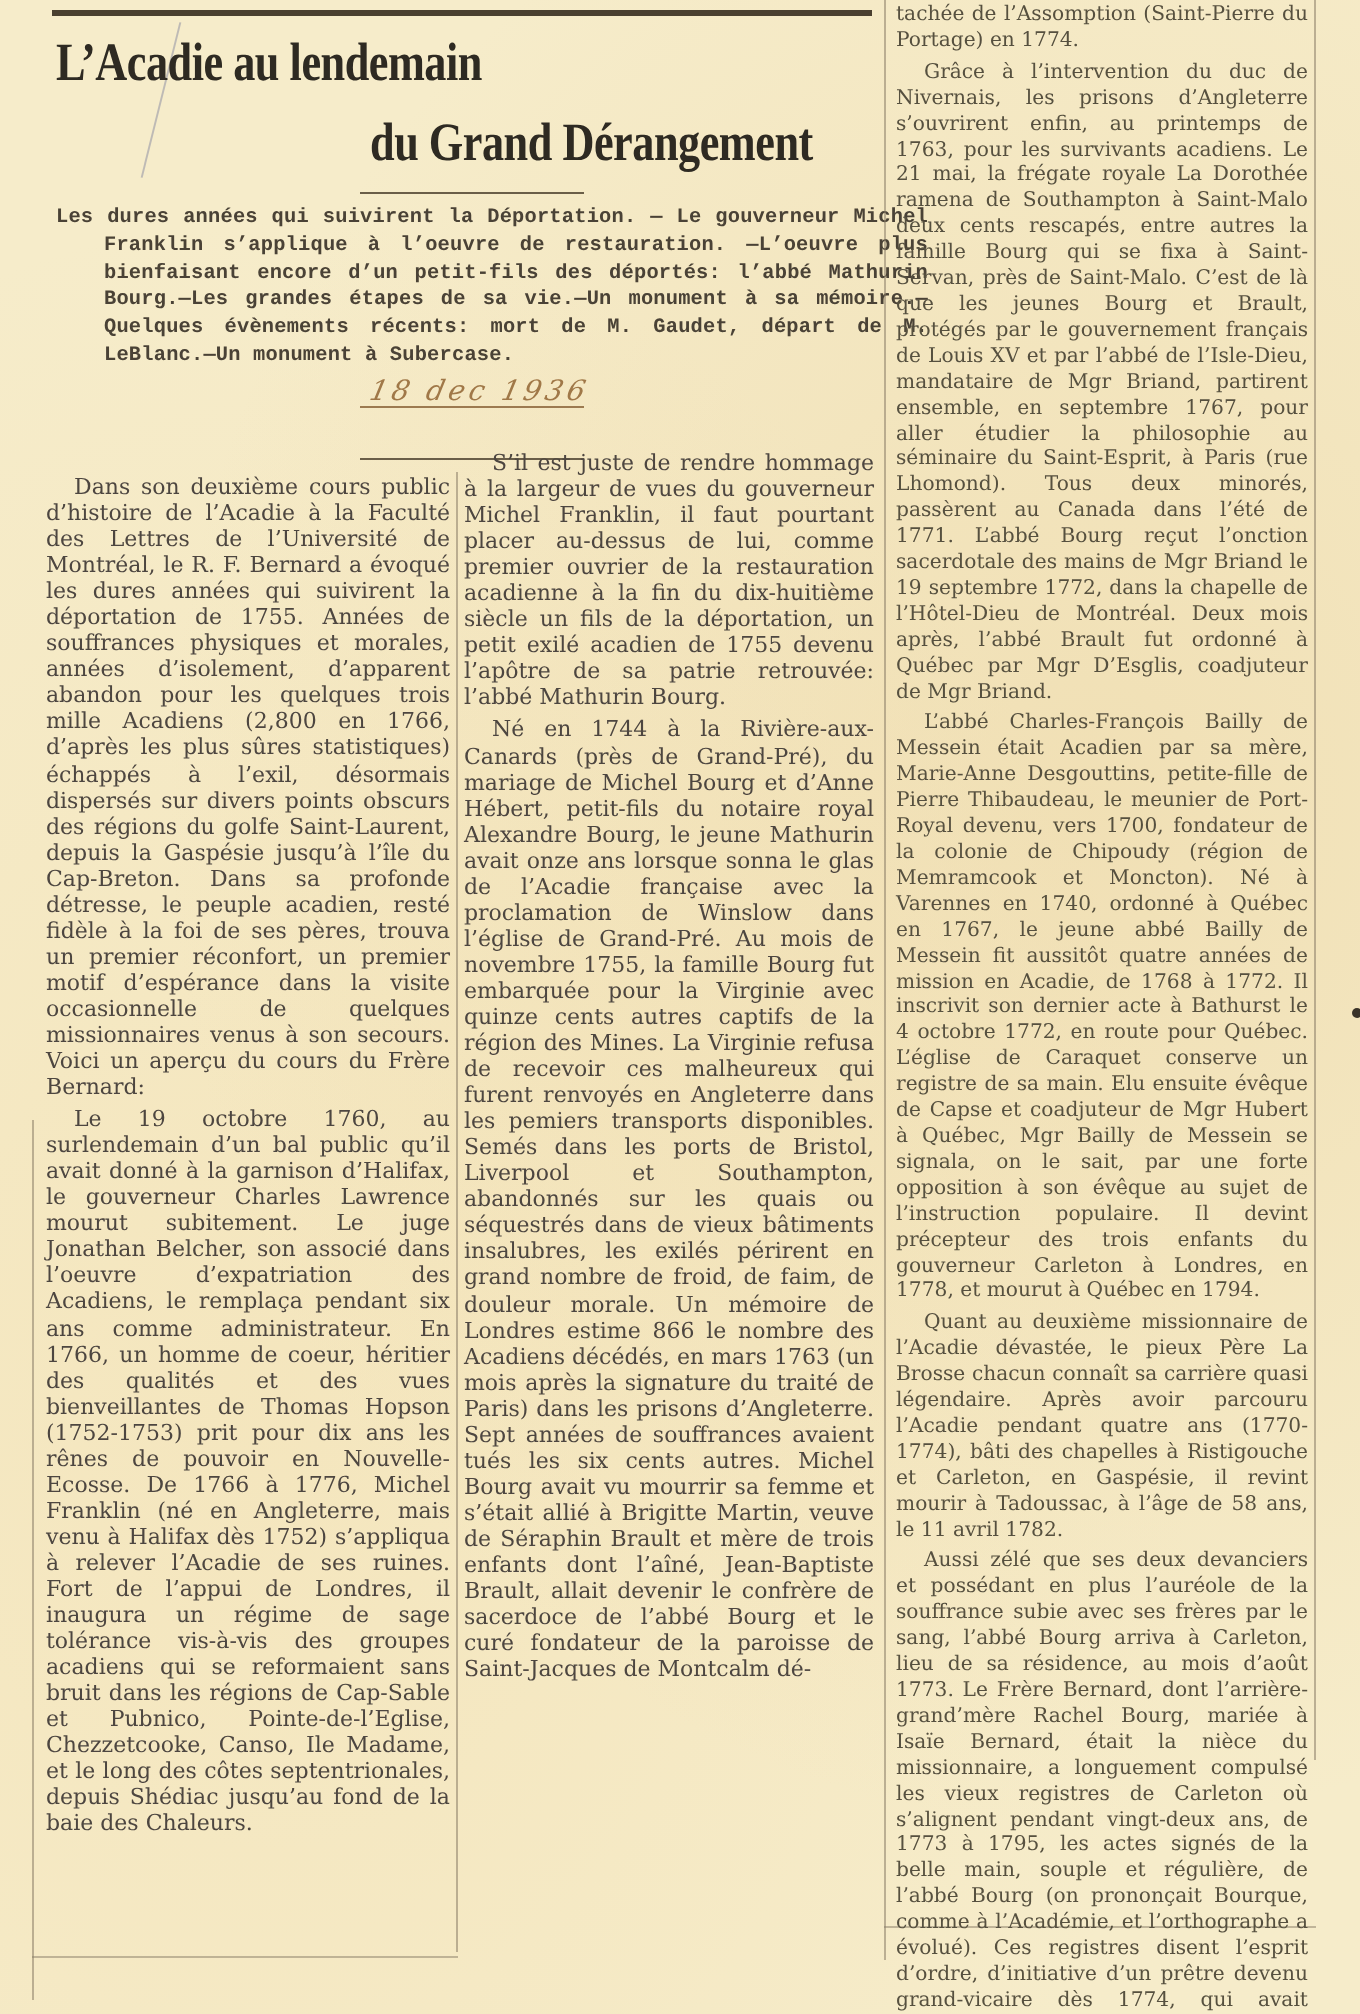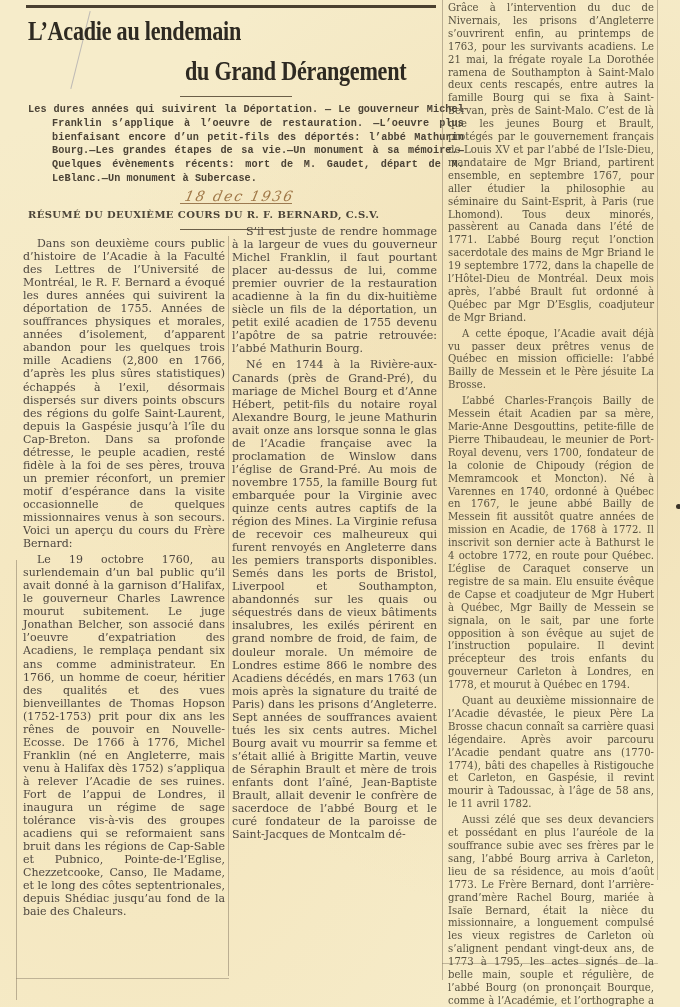--- a/index.html
+++ b/index.html
@@ -87,21 +87,20 @@
   <div class="title-1">L’Acadie au lendemain</div>
   <div class="title-2">du Grand Dérangement</div>
 
   <div class="short-rule" style="left:180px; top:96px; width:112px;"></div>
 
   <div class="summary">Les dures années qui suivirent la Déportation. — Le gouverneur Michel Franklin s’applique à l’oeuvre de restauration. —L’oeuvre plus bienfaisant encore d’un petit-fils des déportés: l’abbé Mathurin Bourg.—Les grandes étapes de sa vie.—Un monument à sa mémoire.—Quelques évènements récents: mort de M. Gaudet, départ de M. LeBlanc.—Un monument à Subercase.</div>
 
   <div class="handwritten">18 dec 1936</div>
   <div class="handwritten-underline"></div>
 
-  <div class="subhead">RÉSUMÉ DU DEUXIÈME COURS DU R. F. BERNARD, C.S.V.</div>
 
   <div class="short-rule" style="left:180px; top:229px; width:112px;"></div>
 
   <div class="vline" style="left:16px; top:560px; height:440px;"></div>
   <div class="vline" style="left:228px; top:236px; height:740px;"></div>
   <div class="vline" style="left:442px; top:0px; height:980px;"></div>
   <div class="vline" style="left:657px; top:0px; height:880px;"></div>
   <div class="hline" style="left:16px; top:978px; width:213px;"></div>
   <div class="hline" style="left:442px; top:963px; width:216px;"></div>
 
@@ -109,21 +108,21 @@
     <p>Dans son deuxième cours public d’histoire de l’Acadie à la Faculté des Lettres de l’Université de Montréal, le R. F. Bernard a évoqué les dures années qui suivirent la déportation de 1755. Années de souffrances physiques et morales, années d’isolement, d’apparent abandon pour les quelques trois mille Acadiens (2,800 en 1766, d’après les plus sûres statistiques) échappés à l’exil, désormais dispersés sur divers points obscurs des régions du golfe Saint-Laurent, depuis la Gaspésie jusqu’à l’île du Cap-Breton. Dans sa profonde détresse, le peuple acadien, resté fidèle à la foi de ses pères, trouva un premier réconfort, un premier motif d’espérance dans la visite occasionnelle de quelques missionnaires venus à son secours. Voici un aperçu du cours du Frère Bernard:</p>
     <p>Le 19 octobre 1760, au surlendemain d’un bal public qu’il avait donné à la garnison d’Halifax, le gouverneur Charles Lawrence mourut subitement. Le juge Jonathan Belcher, son associé dans l’oeuvre d’expatriation des Acadiens, le remplaça pendant six ans comme administrateur. En 1766, un homme de coeur, héritier des qualités et des vues bienveillantes de Thomas Hopson (1752-1753) prit pour dix ans les rênes de pouvoir en Nouvelle-Ecosse. De 1766 à 1776, Michel Franklin (né en Angleterre, mais venu à Halifax dès 1752) s’appliqua à relever l’Acadie de ses ruines. Fort de l’appui de Londres, il inaugura un régime de sage tolérance vis-à-vis des groupes acadiens qui se reformaient sans bruit dans les régions de Cap-Sable et Pubnico, Pointe-de-l’Eglise, Chezzetcooke, Canso, Ile Madame, et le long des côtes septentrionales, depuis Shédiac jusqu’au fond de la baie des Chaleurs.</p>
   </div>
 
   <div class="col col2">
     <p>S’il est juste de rendre hommage à la largeur de vues du gouverneur Michel Franklin, il faut pourtant placer au-dessus de lui, comme premier ouvrier de la restauration acadienne à la fin du dix-huitième siècle un fils de la déportation, un petit exilé acadien de 1755 devenu l’apôtre de sa patrie retrouvée: l’abbé Mathurin Bourg.</p>
     <p>Né en 1744 à la Rivière-aux-Canards (près de Grand-Pré), du mariage de Michel Bourg et d’Anne Hébert, petit-fils du notaire royal Alexandre Bourg, le jeune Mathurin avait onze ans lorsque sonna le glas de l’Acadie française avec la proclamation de Winslow dans l’église de Grand-Pré. Au mois de novembre 1755, la famille Bourg fut embarquée pour la Virginie avec quinze cents autres captifs de la région des Mines. La Virginie refusa de recevoir ces malheureux qui furent renvoyés en Angleterre dans les pemiers transports disponibles. Semés dans les ports de Bristol, Liverpool et Southampton, abandonnés sur les quais ou séquestrés dans de vieux bâtiments insalubres, les exilés périrent en grand nombre de froid, de faim, de douleur morale. Un mémoire de Londres estime 866 le nombre des Acadiens décédés, en mars 1763 (un mois après la signature du traité de Paris) dans les prisons d’Angleterre. Sept années de souffrances avaient tués les six cents autres. Michel Bourg avait vu mourrir sa femme et s’était allié à Brigitte Martin, veuve de Séraphin Brault et mère de trois enfants dont l’aîné, Jean-Baptiste Brault, allait devenir le confrère de sacerdoce de l’abbé Bourg et le curé fondateur de la paroisse de Saint-Jacques de Montcalm dé-</p>
   </div>
 
   <div class="col col3">
+    <p>tachée de l’Assomption (Saint-Pierre du Portage) en 1774.</p>
     <p>Grâce à l’intervention du duc de Nivernais, les prisons d’Angleterre s’ouvrirent enfin, au printemps de 1763, pour les survivants acadiens. Le 21 mai, la frégate royale La Dorothée ramena de Southampton à Saint-Malo deux cents rescapés, entre autres la famille Bourg qui se fixa à Saint-Servan, près de Saint-Malo. C’est de là que les jeunes Bourg et Brault, protégés par le gouvernement français de Louis XV et par l’abbé de l’Isle-Dieu, mandataire de Mgr Briand, partirent ensemble, en septembre 1767, pour aller étudier la philosophie au séminaire du Saint-Esprit, à Paris (rue Lhomond). Tous deux minorés, passèrent au Canada dans l’été de 1771. L’abbé Bourg reçut l’onction sacerdotale des mains de Mgr Briand le 19 septembre 1772, dans la chapelle de l’Hôtel-Dieu de Montréal. Deux mois après, l’abbé Brault fut ordonné à Québec par Mgr D’Esglis, coadjuteur de Mgr Briand.</p>
-    <p>A cette époque, l’Acadie avait déjà vu passer deux prêtres venus de Québec en mission officielle: l’abbé Bailly de Messein et le Père jésuite La Brosse.</p>
     <p>L’abbé Charles-François Bailly de Messein était Acadien par sa mère, Marie-Anne Desgouttins, petite-fille de Pierre Thibaudeau, le meunier de Port-Royal devenu, vers 1700, fondateur de la colonie de Chipoudy (région de Memramcook et Moncton). Né à Varennes en 1740, ordonné à Québec en 1767, le jeune abbé Bailly de Messein fit aussitôt quatre années de mission en Acadie, de 1768 à 1772. Il inscrivit son dernier acte à Bathurst le 4 octobre 1772, en route pour Québec. L’église de Caraquet conserve un registre de sa main. Elu ensuite évêque de Capse et coadjuteur de Mgr Hubert à Québec, Mgr Bailly de Messein se signala, on le sait, par une forte opposition à son évêque au sujet de l’instruction populaire. Il devint précepteur des trois enfants du gouverneur Carleton à Londres, en 1778, et mourut à Québec en 1794.</p>
     <p>Quant au deuxième missionnaire de l’Acadie dévastée, le pieux Père La Brosse chacun connaît sa carrière quasi légendaire. Après avoir parcouru l’Acadie pendant quatre ans (1770-1774), bâti des chapelles à Ristigouche et Carleton, en Gaspésie, il revint mourir à Tadoussac, à l’âge de 58 ans, le 11 avril 1782.</p>
     <p>Aussi zélé que ses deux devanciers et possédant en plus l’auréole de la souffrance subie avec ses frères par le sang, l’abbé Bourg arriva à Carleton, lieu de sa résidence, au mois d’août 1773. Le Frère Bernard, dont l’arrière-grand’mère Rachel Bourg, mariée à Isaïe Bernard, était la nièce du missionnaire, a longuement compulsé les vieux registres de Carleton où s’alignent pendant vingt-deux ans, de 1773 à 1795, les actes signés de la belle main, souple et régulière, de l’abbé Bourg (on prononçait Bourque, comme à l’Académie, et l’orthographe a évolué). Ces registres disent l’esprit d’ordre, d’initiative d’un prêtre devenu grand-vicaire dès 1774, qui avait d’avance sacrifié son repos, sa santé, sa vie entière au service de sa patrie souffrante. Dès 1778, M. Bourg possédait un tel ascendant moral sur ses ouailles qu’il fut prié par le lieutenant-gouverneur de la Nouvelle-Ecosse, Arbuthnot, de venir apaiser</p>
   </div>
 
   <div class="dot" style="left:676px; top:504px;"></div>
 </div>
 
 </body></html>

